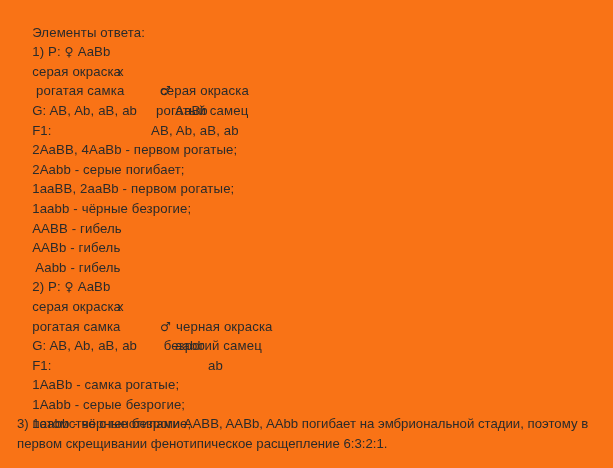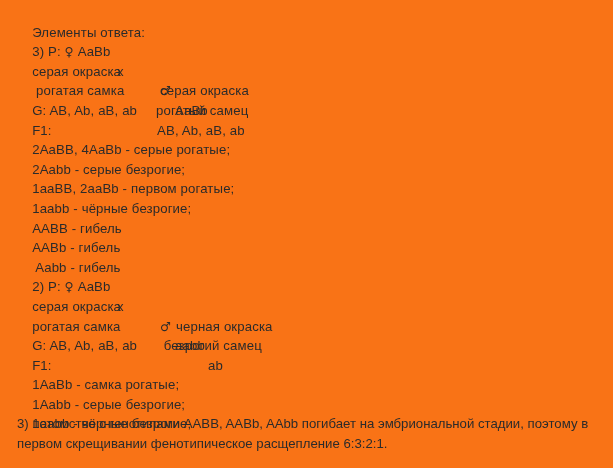--- a/index.html
+++ b/index.html
@@ -60,50 +60,50 @@
 </head>
 <body>
 
 <div class="answer-sheet">
 
   <div class="line">
     <span class="cell-left">Элементы ответа:</span>
   </div>
 
   <div class="line">
-    <span class="cell-left">3) P: </span><span class="sym">♀</span><span class="cell-left" style="padding-left:4px">AaBb</span>
+    <span class="cell-left">1) P: </span><span class="sym">♀</span><span class="cell-left" style="padding-left:4px">AaBb</span>
     <span class="cell-mid" style="left:117px">x</span>
     <span class="cell-right" style="left:160px"><span class="sym">♂</span></span>
     <span class="cell-right" style="left:175px">AaBb</span>
   </div>
 
   <div class="line">
     <span class="cell-left">серая окраска</span>
     <span class="cell-right" style="left:160px">серая окраска</span>
   </div>
 
   <div class="line">
     <span class="cell-left"> рогатая самка</span>
     <span class="cell-right" style="left:156px">рогатый самец</span>
   </div>
 
   <div class="line">
     <span class="cell-left">G: AB, Ab, aB, ab</span>
-    <span class="cell-right" style="left:154px"> AB, Ab, aB, ab</span>
+    <span class="cell-right" style="left:148px"> AB, Ab, aB, ab</span>
   </div>
 
   <div class="line">
     <span class="cell-left">F1:</span>
   </div>
 
   <div class="line">
-    <span class="cell-left">2AaBB, 4AaBb - серые рогатые;</span>
+    <span class="cell-left">2AaBB, 4AaBb - первом рогатые;</span>
   </div>
   <div class="line">
-    <span class="cell-left">2Aabb - серые безрогие;</span>
+    <span class="cell-left">2Aabb - серые погибает;</span>
   </div>
   <div class="line">
     <span class="cell-left">1aaBB, 2aaBb - первом рогатые;</span>
   </div>
   <div class="line">
     <span class="cell-left">1aabb - чёрные безрогие;</span>
   </div>
   <div class="line">
     <span class="cell-left">AABB - гибель</span>
   </div>

